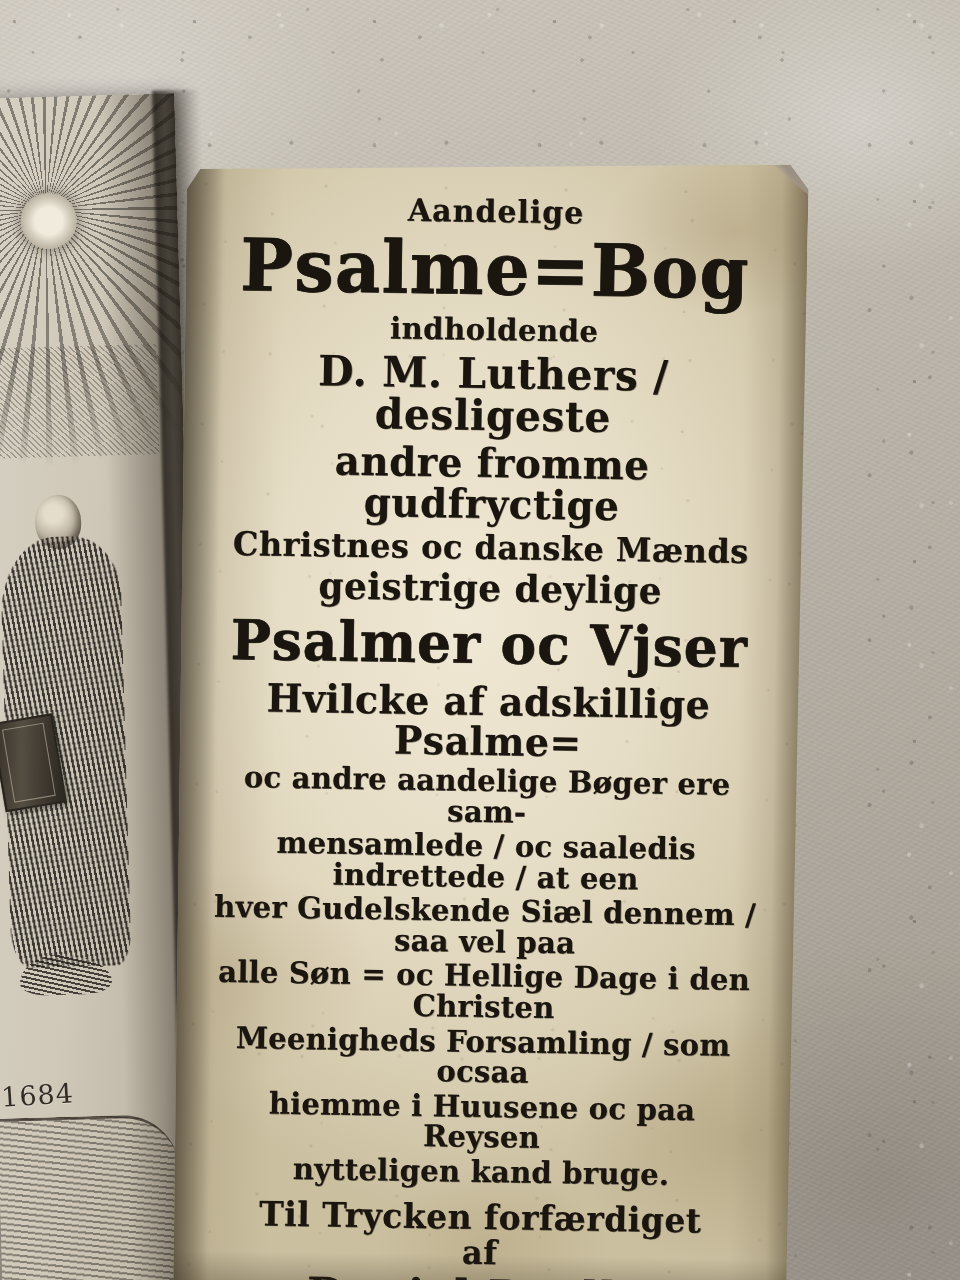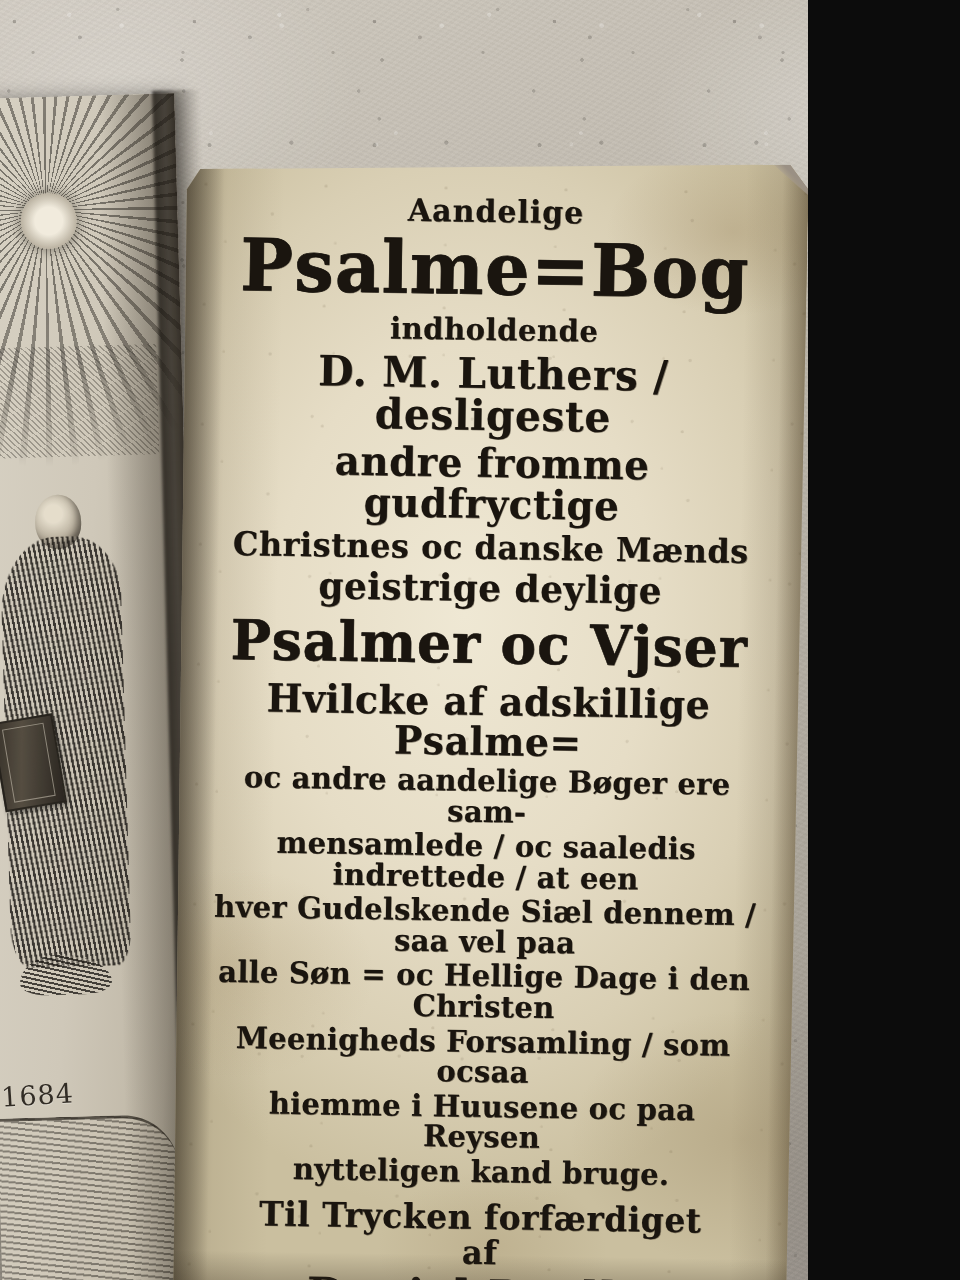--- a/index.html
+++ b/index.html
@@ -2,21 +2,21 @@
 <html><head>
 <meta charset="utf-8">
 <style>
   html, body {
     margin: 0;
     padding: 0;
     background: #0c0c0c;
   }
   #page {
     position: relative;
-    width: 808px;
+    width: 960px;
     height: 1280px;
     overflow: hidden;
     background: #b8b2a8;
     font-family: "DejaVu Serif", serif;
   }
 
   
   .bg {
     position: absolute;
     inset: 0;

